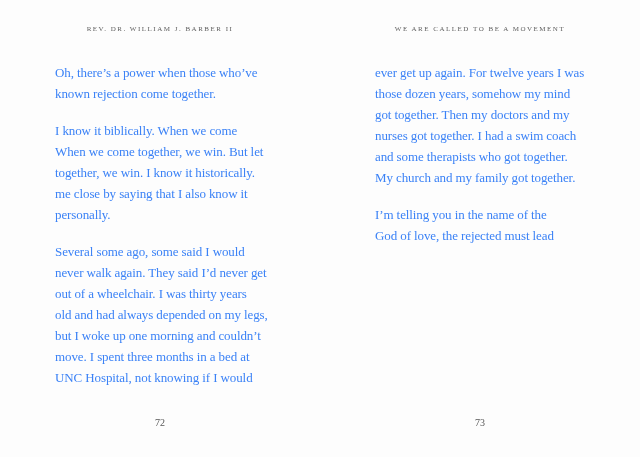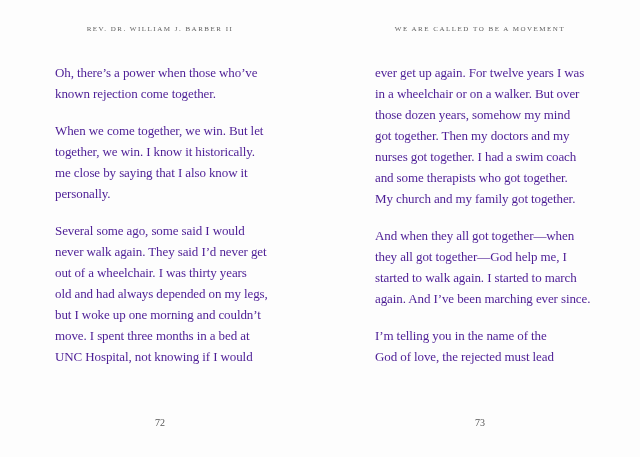--- a/index.html
+++ b/index.html
@@ -34,21 +34,21 @@
     white-space: nowrap;
   }
   .text-block {
     position: absolute;
     top: 62px;
     left: 55px;
     width: 215px;
     font-size: 13px;
     line-height: 21px;
     letter-spacing: -0.1px;
-    color: #4c1d95;
+    color: #3b82f6;
   }
   .para {
     margin: 0 0 16px 0;
   }
   .line {
     white-space: nowrap;
   }
   .folio {
     position: absolute;
     top: 409px;
@@ -66,20 +66,21 @@
 <div class="spread">
 
   <div class="page">
     <div class="running-header">REV. DR. WILLIAM J. BARBER II</div>
     <div class="text-block">
         <div class="para">
           <div class="line">Oh, there’s a power when those who’ve</div>
           <div class="line">known rejection come together.</div>
         </div>
         <div class="para">
+          <div class="line">I know it biblically. When we come</div>
           <div class="line">When we come together, we win. But let</div>
           <div class="line">together, we win. I know it historically.</div>
           <div class="line">me close by saying that I also know it</div>
           <div class="line">personally.</div>
         </div>
         <div class="para">
           <div class="line">Several some ago, some said I would</div>
           <div class="line">never walk again. They said I’d never get</div>
           <div class="line">out of a wheelchair. I was thirty years</div>
           <div class="line">old and had always depended on my legs,</div>
@@ -89,32 +90,25 @@
         </div>
       </div>
     <div class="folio">72</div>
   </div>
 
   <div class="page">
     <div class="running-header">WE ARE CALLED TO BE A MOVEMENT</div>
     <div class="text-block">
         <div class="para">
           <div class="line">ever get up again. For twelve years I was</div>
-          <div class="line">in a wheelchair or on a walker. But over</div>
           <div class="line">those dozen years, somehow my mind</div>
           <div class="line">got together. Then my doctors and my</div>
           <div class="line">nurses got together. I had a swim coach</div>
           <div class="line">and some therapists who got together.</div>
           <div class="line">My church and my family got together.</div>
-        </div>
-        <div class="para">
-          <div class="line">And when they all got together—when</div>
-          <div class="line">they all got together—God help me, I</div>
-          <div class="line">started to walk again. I started to march</div>
-          <div class="line">again. And I’ve been marching ever since.</div>
         </div>
         <div class="para">
           <div class="line">I’m telling you in the name of the</div>
           <div class="line">God of love, the rejected must lead</div>
         </div>
       </div>
     <div class="folio">73</div>
   </div>
 
 </div>

